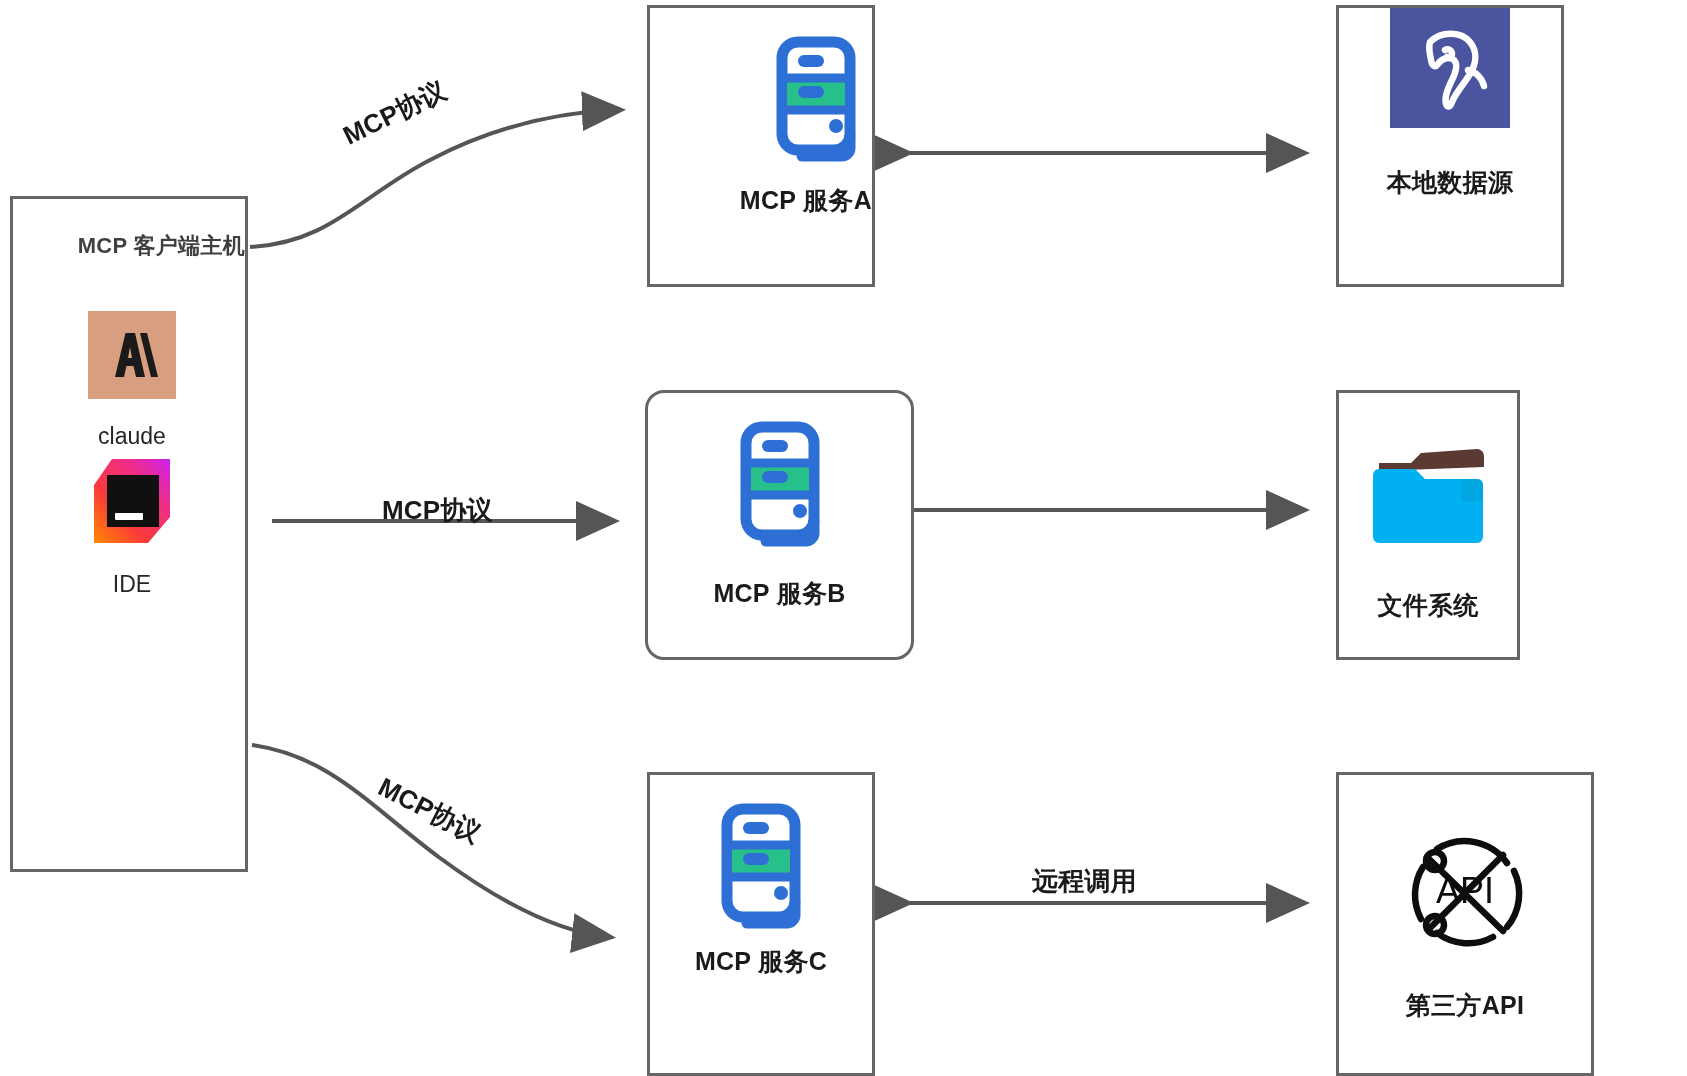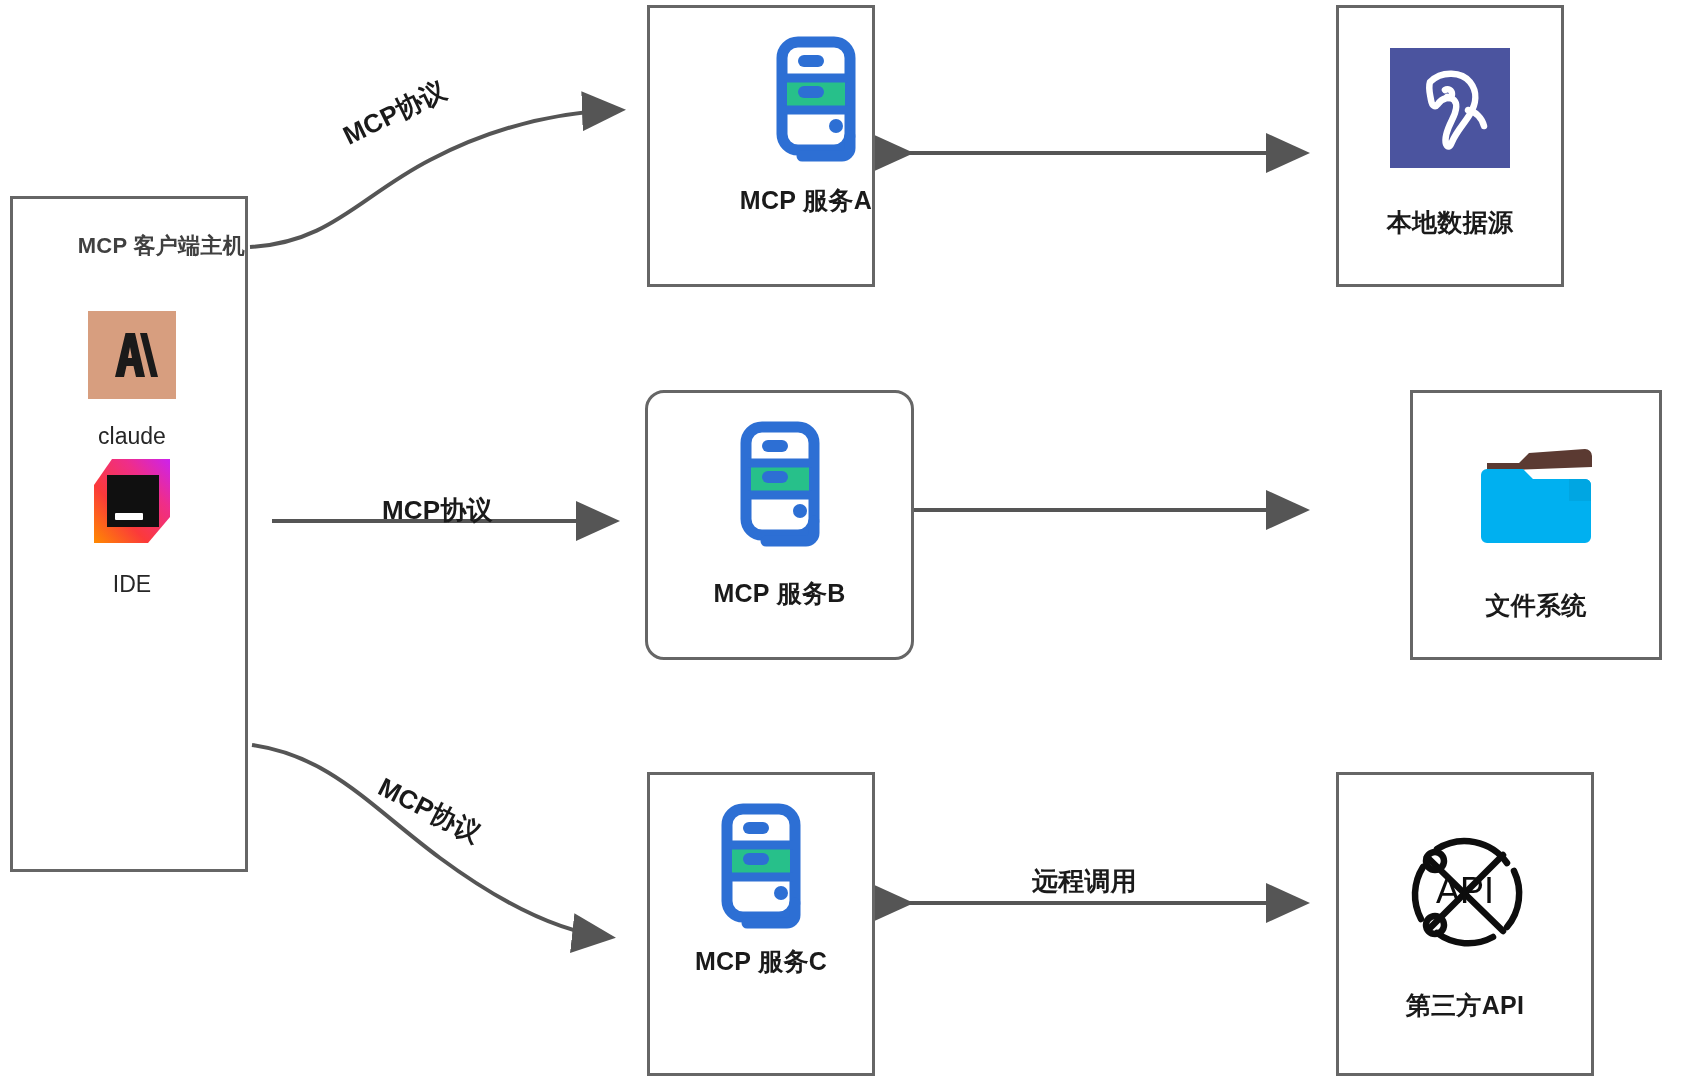--- a/index.html
+++ b/index.html
@@ -45,41 +45,41 @@
 
   .tool-sq{width:96px;height:86px;position:relative;}
 
   
   #srv-a{left:647px;top:5px;width:228px;height:282px;}
   #srv-b{left:645px;top:390px;width:269px;height:270px;border-radius:19px;}
   #srv-c{left:647px;top:772px;width:228px;height:304px;}
 
   
   #res-a{left:1336px;top:5px;width:228px;height:282px;}
-  #res-b{left:1410px;top:390px;width:252px;height:270px;}
+  #res-b{left:1336px;top:390px;width:184px;height:270px;}
   #res-c{left:1336px;top:772px;width:258px;height:304px;}
 
   .box-inner{
     position:absolute;left:0;right:0;top:0;bottom:0;
     display:flex;flex-direction:column;align-items:center;
   }
   .box-icon{display:block;}
   .box-label{
     font-size:25px;font-weight:bold;color:#1a1a1a;text-align:center;
     letter-spacing:.3px;white-space:nowrap;
   }
 
   #srv-a .box-inner{padding-top:28px;align-items:flex-end;}
   #srv-a .box-label{margin-top:22px;}
   #srv-b .box-inner{padding-top:28px;}
   #srv-b .box-label{margin-top:30px;}
   #srv-c .box-inner{padding-top:28px;}
   #srv-c .box-label{margin-top:16px;text-align:center;}
 
-  #res-a .box-inner{padding-top:40px;}
+  #res-a .box-inner{}
   #res-a .box-label{margin-top:38px;}
   #res-b .box-inner{padding-top:48px;}
   #res-b .box-label{margin-top:40px;}
   #res-c .box-inner{padding-top:52px;}
   #res-c .box-label{margin-top:34px;}
 
   
   .mysql-tile{width:120px;height:120px;background:#4b549f;position:relative;}
 
   

